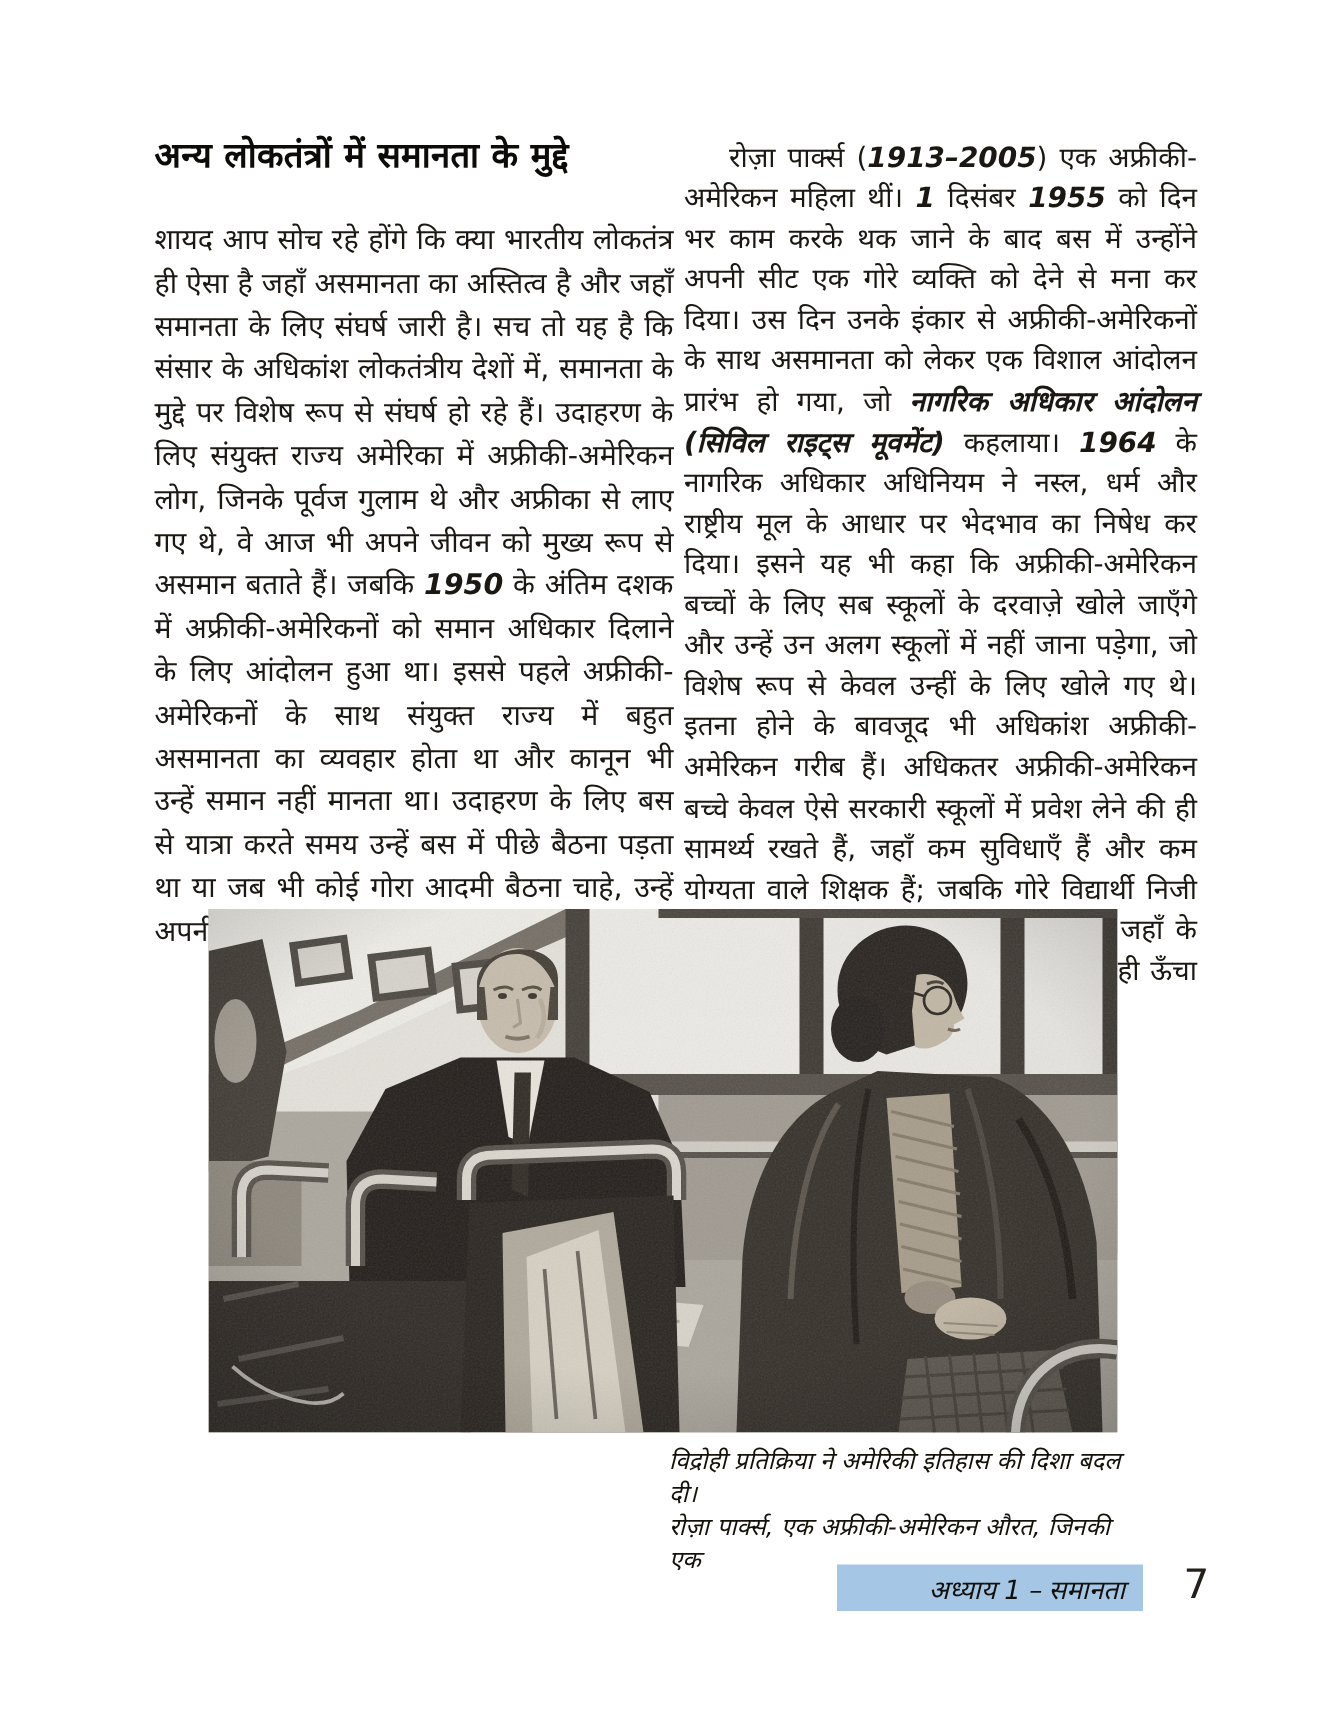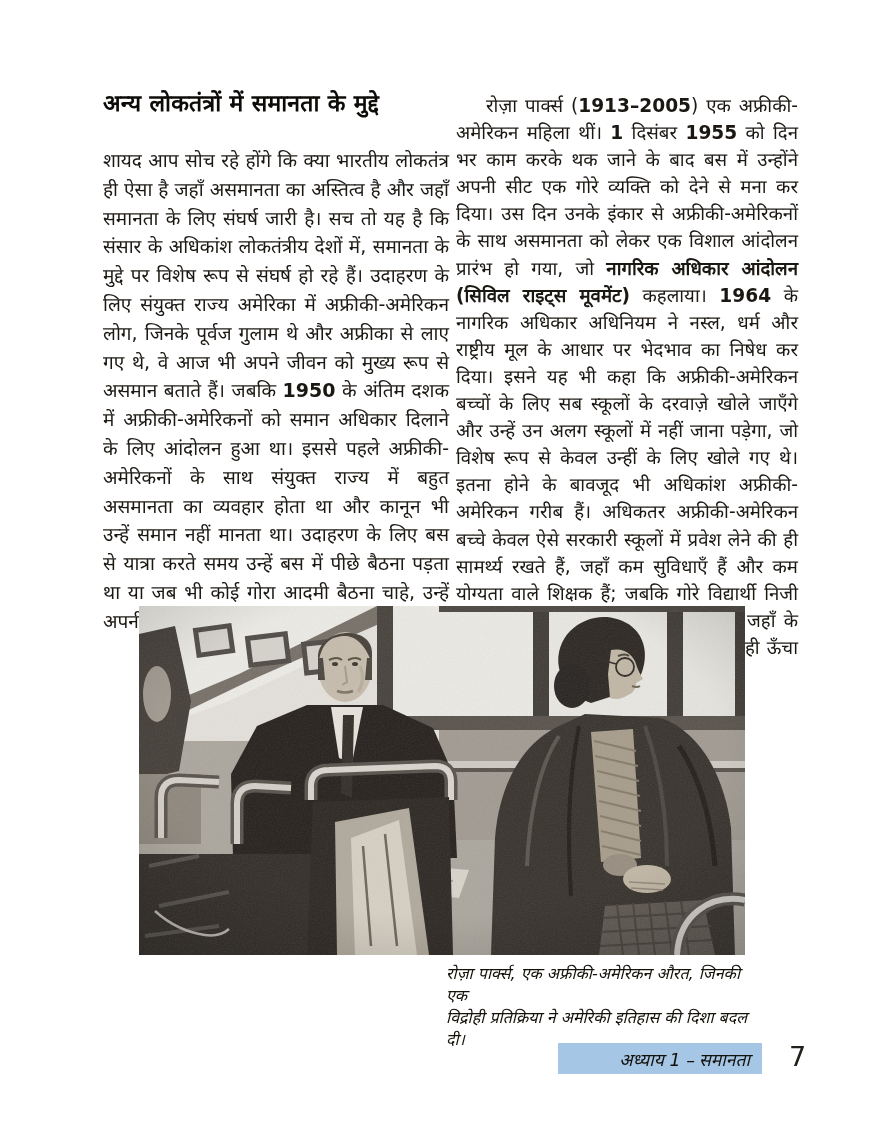--- a/index.html
+++ b/index.html
@@ -11,21 +11,21 @@
   }
   .page { position:absolute; inset:0; background:#ffffff; }
 
   .heading {
     position:absolute; left:103px; top:86px; width:420px;
     font-size:23px; font-weight:bold; letter-spacing:0.2px;
     color:#0d0b08;
   }
 
   .col { position:absolute; text-align:justify; color:#1b1712; }
-  .col .b { font-weight:bold; }
+  .col .b { font-weight:bold;font-style:italic; }
   .col-left {
     left:103px; top:146px; width:346px;
     font-size:19px; line-height:28.8px;
   }
   .col-right {
     left:456px; top:92px; width:342px;
     font-size:18.6px; line-height:27.1px;
     text-indent:30px;
   }
 
@@ -184,22 +184,22 @@
 
       <path d="M538,349 C540,308 572,288 606,294" stroke="#57514a" stroke-width="13" fill="none"></path>
       <path d="M538,349 C540,308 572,288 606,294" stroke="#d8d4ce" stroke-width="6" fill="none"></path>
 
       <rect x="0" y="0" width="606" height="349" fill="url(#vig)"></rect>
       <rect x="0" y="0" width="606" height="349" filter="url(#grain)" opacity="0.14"></rect>
     </svg>
   </div>
 
   <div class="caption">
+    <div>विद्रोही प्रतिक्रिया ने अमेरिकी इतिहास की दिशा बदल दी।</div>
     <div>रोज़ा पार्क्स, एक अफ्रीकी-अमेरिकन औरत, जिनकी एक</div>
-    <div>विद्रोही प्रतिक्रिया ने अमेरिकी इतिहास की दिशा बदल दी।</div>
   </div>
 
   <div class="footer-bar" style="background-color: rgb(165, 198, 229);">
     <span class="chapter-label">अध्याय 1 –</span>
     <span class="chapter-name">समानता</span>
   </div>
 
   <div class="page-number">7</div>
 
 </div>

